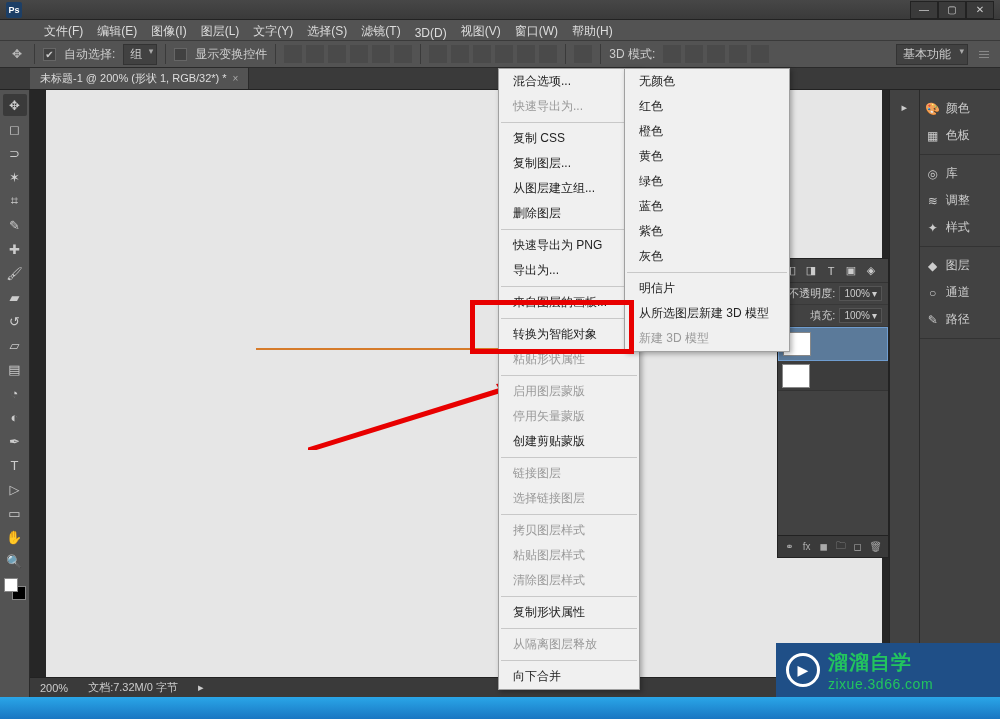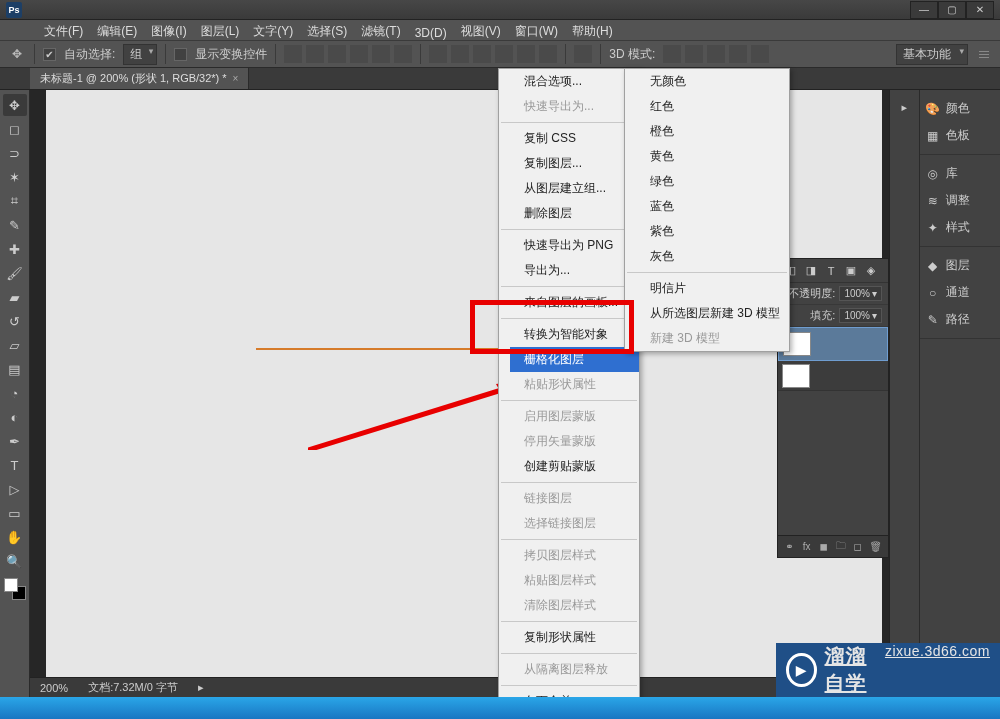--- a/index.html
+++ b/index.html
@@ -282,21 +282,20 @@
     background: #f0f0f0;
     border: 1px solid #a0a0a0;
     box-shadow: 2px 2px 5px rgba(0,0,0,.3);
     font-size: 12px;
     color: #222;
     z-index: 20;
   }
   .ctx-item {
     padding: 4px 20px 4px 14px;
     white-space: nowrap;
-    margin-left: 11px;
   }
   .ctx-item.disabled { color: #999; }
   .ctx-item.highlight { background: #2f6fd0; color: #fff; }
   .ctx-sep { height:1px; background:#c8c8c8; margin:3px 2px; }
 
   .main-ctx { left: 498px; top: 68px; width: 142px; }
   .sub-ctx { left: 624px; top: 68px; width: 166px; }
 
   .red-box {
     position: absolute;
@@ -317,21 +316,21 @@
     gap: 8px;
     z-index: 50;
   }
   .watermark .play {
     width: 34px; height: 34px;
     border: 3px solid #fff;
     border-radius: 50%;
     display:flex;align-items:center;justify-content:center;
     color:#fff;font-size:14px;
   }
-  .watermark .txt { display:flex;flex-direction:row;color:#e5e5e5;text-decoration:underline;}
+  .watermark .txt { display:flex;flex-direction:column;color:#22c55e;}
   .watermark .big{ font-size:20px; font-weight:bold; letter-spacing:1px;}
   .watermark .sm{ font-size:14px; letter-spacing:0.5px;}
 
   .taskbar {
     position:absolute;bottom:0;left:0;right:0;height:22px;
     background: linear-gradient(#2aa6e8,#1976c2);
     z-index:60;
     display:flex;align-items:center;
   }
 </style>
@@ -554,21 +553,20 @@
     <div class="ctx-item">复制图层...</div>
     <div class="ctx-item">从图层建立组...</div>
     <div class="ctx-item">删除图层</div>
     <div class="ctx-sep"></div>
     <div class="ctx-item">快速导出为 PNG</div>
     <div class="ctx-item">导出为...</div>
     <div class="ctx-sep"></div>
     <div class="ctx-item">来自图层的画板...</div>
     <div class="ctx-sep"></div>
     <div class="ctx-item">转换为智能对象</div>
-    <div class="ctx-item highlight">栅格化图层</div>
     <div class="ctx-item disabled">粘贴形状属性</div>
     <div class="ctx-sep"></div>
     <div class="ctx-item disabled">启用图层蒙版</div>
     <div class="ctx-item disabled">停用矢量蒙版</div>
     <div class="ctx-item">创建剪贴蒙版</div>
     <div class="ctx-sep"></div>
     <div class="ctx-item disabled">链接图层</div>
     <div class="ctx-item disabled">选择链接图层</div>
     <div class="ctx-sep"></div>
     <div class="ctx-item disabled">拷贝图层样式</div>

